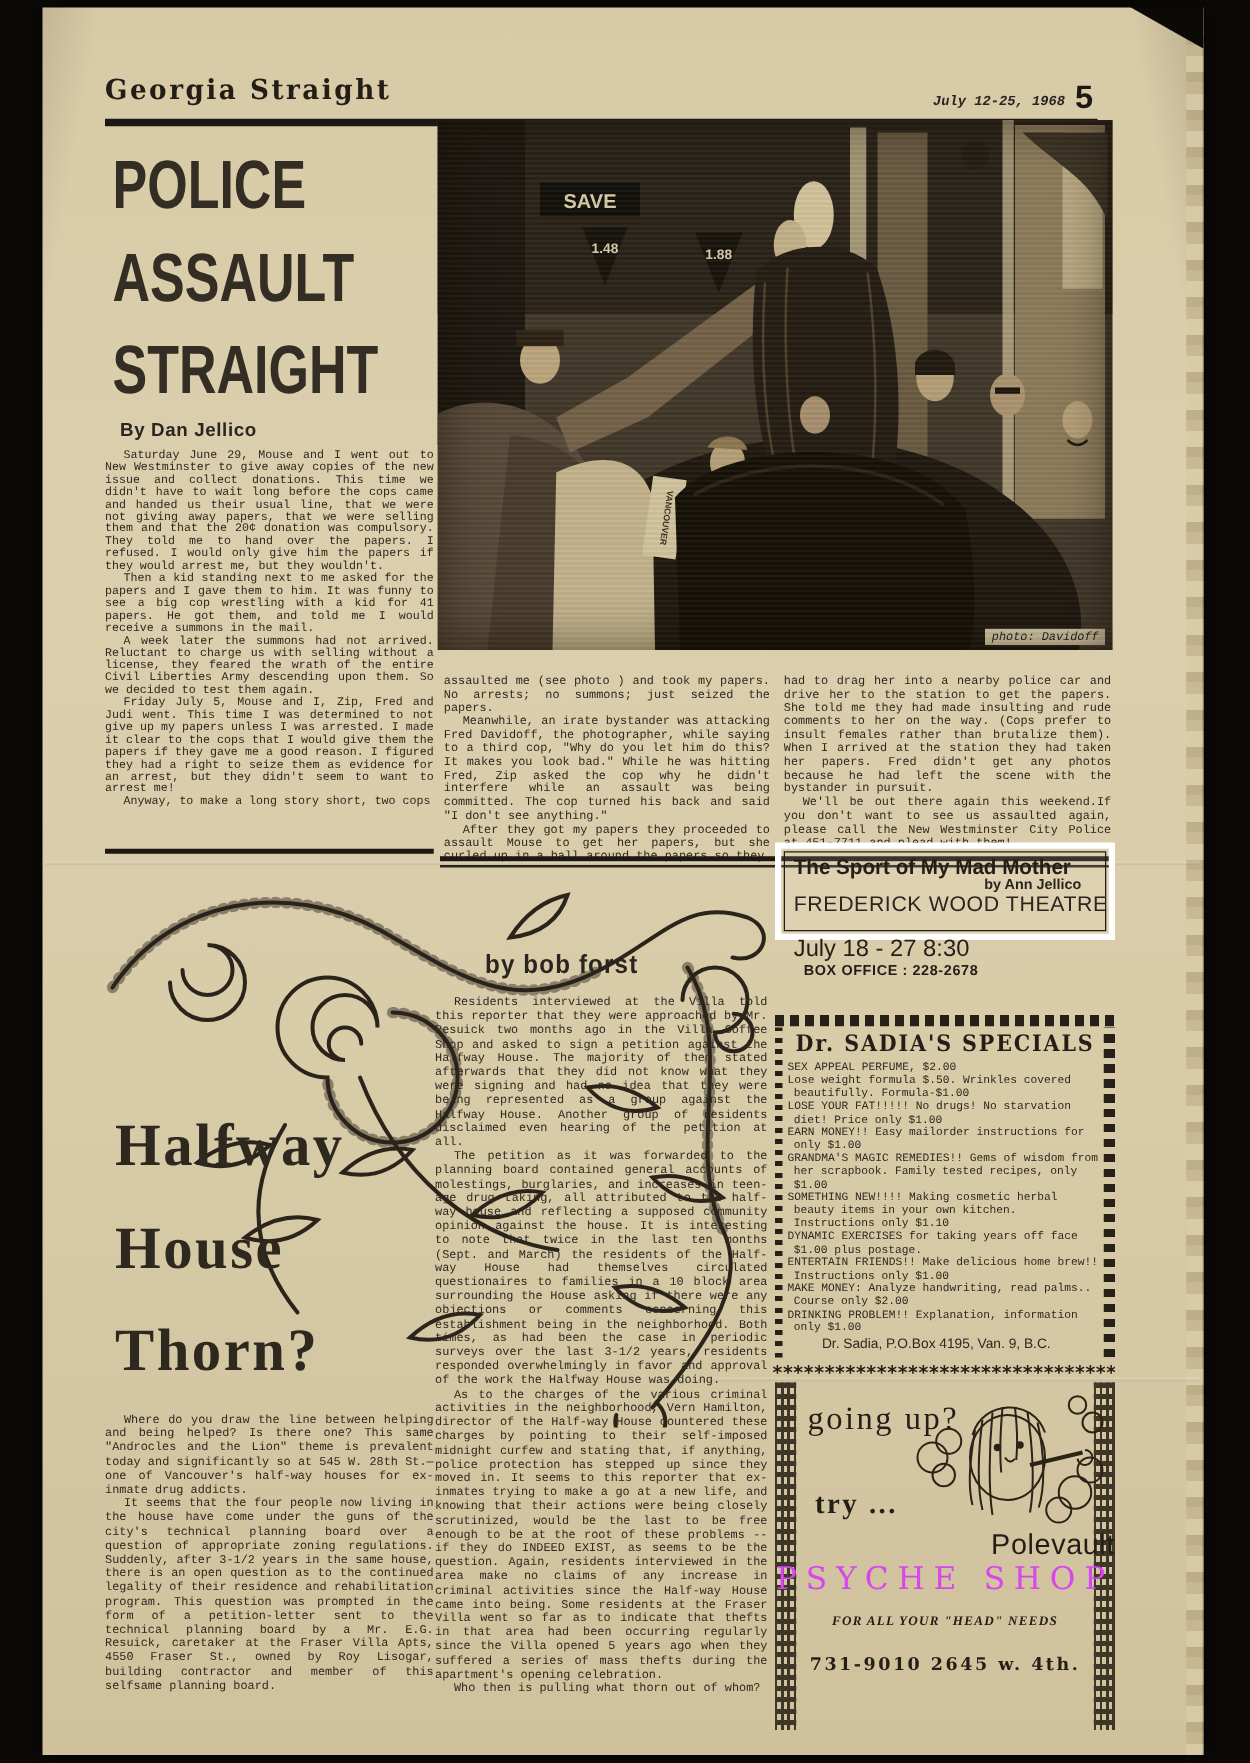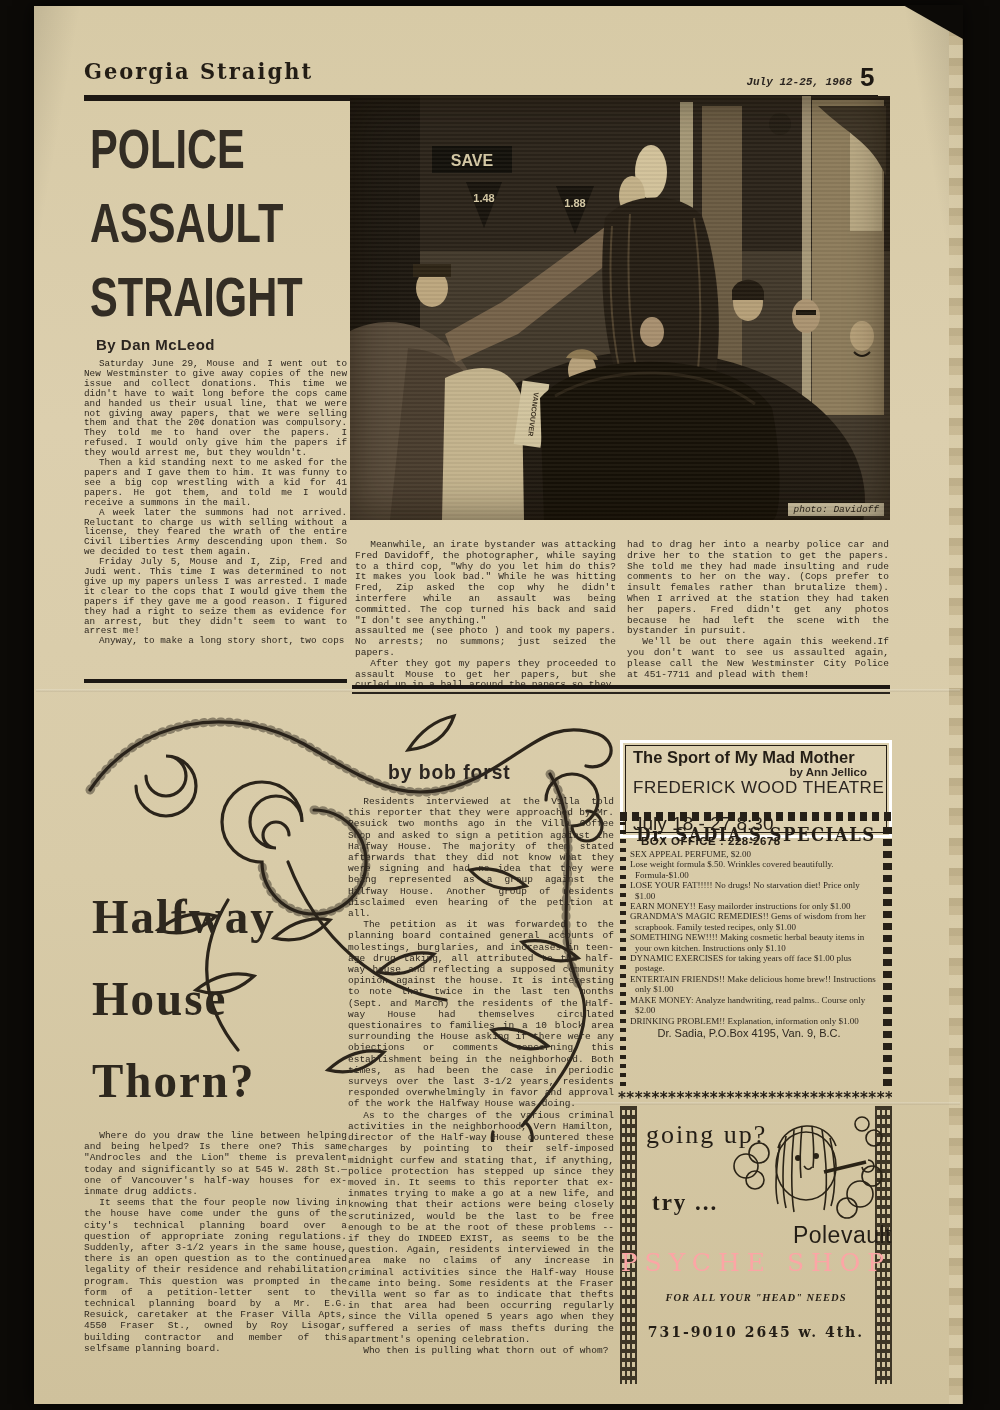--- a/index.html
+++ b/index.html
@@ -93,59 +93,59 @@
   }
   .bobforst{
     position:absolute;left:388px;top:760px;
     font-size:21px;font-weight:700;letter-spacing:1px;color:#2b2520;
     transform:scaleX(.92);transform-origin:left top;
   }
   .colb{position:absolute;left:348px;top:796px;width:266px;font-size:9.5px;line-height:11.2px;}
   .colh{position:absolute;left:84px;top:1130px;width:263px;font-size:9.5px;line-height:11.2px;}
   
   .ad-theatre{
-    position:absolute;left:620px;top:740px;width:272px;height:98px;
-    border:3px solid #ffffff;box-sizing:border-box;background:rgba(255,248,228,.12);
+    position:absolute;left:620px;top:674px;width:272px;height:78px;
+    border:5px solid #ffffff;box-sizing:border-box;background:rgba(255,248,228,.12);
   }
   .ad-theatre::before{content:"";position:absolute;inset:2px;border:1px solid #221c14;pointer-events:none;}
   .adt-inner{position:relative;padding:5px 10px 0 10px;}
   .adt-title{font-size:17px;font-weight:700;letter-spacing:0;color:#241e16;white-space:nowrap;transform:scaleX(.97);transform-origin:left;}
   .adt-author{font-size:11.5px;font-weight:700;text-align:right;margin:-2px 12px 0 0;color:#2b2520;}
   .adt-venue{font-size:17px;letter-spacing:.5px;margin-top:0px;color:#2b2520;white-space:nowrap;}
   .adt-dates{font-size:19px;margin-top:15px;color:#241e16;}
   .adt-box{font-size:11.5px;font-weight:700;letter-spacing:.5px;margin:0 0 0 8px;color:#241e16;}
   
   .ad-sadia{position:absolute;left:620px;top:812px;width:272px;height:290px;}
   .sadia-top{position:absolute;top:0;left:0;right:0;height:9px;background:repeating-linear-gradient(90deg,#262017 0 7px,rgba(0,0,0,0) 7px 12px);}
   .sadia-right{position:absolute;top:10px;bottom:16px;right:0;width:9px;background:repeating-linear-gradient(0deg,#262017 0 7px,rgba(0,0,0,0) 7px 12px);}
   .sadia-left{position:absolute;top:10px;bottom:16px;left:0;width:6px;background:repeating-linear-gradient(0deg,#262017 0 4px,rgba(0,0,0,0) 4px 9px);}
   .sadia-stars{position:absolute;bottom:-3px;left:-2px;right:0;overflow:hidden;white-space:nowrap;font:700 15px/14px "DejaVu Sans",sans-serif;color:#262017;letter-spacing:.5px;}
   .sadia-stars::after{content:"************************************";}
   .sadia-title{
     margin:13px 8px 5px 8px;text-align:center;
     font-family:"DejaVu Serif",serif;font-weight:700;font-size:16.5px;letter-spacing:1.5px;
     color:#241e16;transform:scaleY(1.1);
   }
-  .sadia-items{margin:0 12px 0 10px;font-family:Liberation Serif, serif;font-size:9px;line-height:10.4px;color:#2e2820;}
+  .sadia-items{margin:0 12px 0 10px;font-family:Liberation Mono, monospace;font-size:9px;line-height:10.4px;color:#2e2820;}
   .sadia-items div{text-indent:-5px;padding-left:5px;}
   .sadia-address{margin:1px 12px 0 10px;text-indent:2.5em;font-family:Liberation Sans, sans-serif;font-size:11px;color:#2e2820;}
   
   .ad-psyche{position:absolute;left:620px;top:1106px;width:272px;height:278px;}
   .lace{
     position:absolute;top:0;bottom:0;width:17px;opacity:.88;
     background:
       repeating-linear-gradient(180deg,#2a2316 0 4px,rgba(0,0,0,0) 4px 9px),
       repeating-linear-gradient(90deg,#2a2316 0 2px,rgba(0,0,0,0) 2px 5px);
   }
   .lace.left{left:0;} .lace.right{right:0;}
   .psy-going{position:absolute;left:26px;top:14px;font-family:"Liberation Serif",serif;font-size:26px;letter-spacing:2px;color:#241e16;}
   .psy-try{position:absolute;left:32px;top:84px;font-family:"Liberation Serif",serif;font-weight:700;font-size:23px;letter-spacing:2px;color:#241e16;}
   .psy-head{position:absolute;left:108px;top:2px;width:160px;height:125px;}
   .psy-pole{position:absolute;left:0;right:0;top:116px;text-align:right;font-size:23px;font-weight:400;letter-spacing:.5px;color:#241e16;}
-  .psy-shop{position:absolute;left:0;right:0;top:142px;text-align:center;font-family:"DejaVu Serif",serif;font-size:25px;letter-spacing:7px;color:#fca5a5;}
+  .psy-shop{position:absolute;left:0;right:0;top:142px;text-align:center;font-family:"DejaVu Serif",serif;font-size:25px;letter-spacing:7px;color:#d946ef;}
   .psy-tag{position:absolute;left:0;right:0;top:186px;text-align:center;font-family:"Liberation Serif",serif;font-style:italic;font-weight:700;font-size:10.5px;letter-spacing:1px;color:#241e16;}
   .psy-contact{position:absolute;left:0;right:0;top:218px;text-align:center;font-family:"DejaVu Serif",serif;font-weight:700;font-size:14px;letter-spacing:2px;color:#241e16;}
 </style>
 </head>
 <body>
 
 <div class="paper">
   <div class="paper-edge-right"></div>
   <div class="corner-notch"></div>
 </div>
@@ -157,21 +157,21 @@
 <div class="issue-date">July 12-25, 1968</div>
 <div class="page-number">5</div>
 <div class="rule-a"></div>
 <div class="rule-b"></div>
 
 <div class="headline">
   <div>POLICE</div>
   <div>ASSAULT</div>
   <div>STRAIGHT</div>
 </div>
-<div class="byline">By Dan McLeod</div>
+<div class="byline">By Dan Jellico</div>
 
 <div class="tw col1">
   <p>Saturday June 29, Mouse and I went out to New Westminster to give away copies of the new issue and collect donations.  This time we didn't have to wait long before the cops came and handed us their usual line, that we were not giving away papers, that we were selling them and that the 20¢ donation was compulsory. They told me to hand over the papers. I refused. I would only give him the papers if they would arrest me, but they wouldn't.</p>
   <p>Then a kid standing next to me asked for the papers and I gave them to him.  It was funny to see a big cop wrestling with a kid for 41 papers.  He got them, and told me I would receive a summons in the mail.</p>
   <p>A week later the summons had not arrived. Reluctant to charge us with selling without a license, they feared the wrath of the entire Civil Liberties Army descending upon them.  So we decided to test them again.</p>
   <p>Friday July 5, Mouse and I, Zip, Fred and Judi went.  This time I was determined to not give up my papers unless I was arrested. I made it clear to the cops that I would give them the papers if they gave me a good reason. I figured they had a right to seize them as evidence for an arrest, but they didn't seem to want to arrest me!</p>
   <p>Anyway, to make a long story short, two cops</p>
 </div>
 <div class="rule-col1"></div>
 
@@ -217,22 +217,22 @@
     <rect x="446" y="214" width="20" height="5" fill="#1c160e"></rect>
     <ellipse cx="512" cy="240" rx="12" ry="15" fill="#b6a079"></ellipse>
     <path d="M504 256 q 8 8 16 0" stroke="#201a11" stroke-width="2" fill="none"></path>
     <path d="M190 302 C 232 252, 382 252, 422 312 C 432 362, 432 424, 422 424 L 194 424 Z" fill="#161108"></path>
     <path d="M205 300 C 260 268, 352 268, 405 308" stroke="#3a3122" stroke-width="3" fill="none" opacity=".6"></path>
   </svg>
   <div class="photo-caption">photo: Davidoff</div>
 </div>
 
 <div class="tw col2">
+  <p style="text-indent:0">assaulted me  (see photo )  and took my papers. No arrests; no summons; just seized the papers.</p>
   <p>Meanwhile, an irate bystander was attacking Fred Davidoff, the photographer, while saying to a third cop, "Why do you let him do this? It makes you look bad." While he was hitting Fred, Zip asked the cop why he didn't interfere while an assault was being committed.  The cop turned his back and said "I don't see anything."</p>
-  <p style="text-indent:0">assaulted me  (see photo )  and took my papers. No arrests; no summons; just seized the papers.</p>
   <p>After they got my papers they proceeded to assault Mouse to get her papers, but she curled up in a ball around the papers so they</p>
 </div>
 <div class="tw col3">
   <p style="text-indent:0">had to drag her into a nearby police car and drive her to the station to get the papers. She told me they had made insulting and rude comments to her on the way. (Cops prefer to insult females rather than brutalize them).  When I arrived at the station they had taken her papers. Fred didn't get any photos because he had left the scene with the bystander in pursuit.</p>
   <p>We'll be out there again this weekend.If you don't want to see us assaulted again, please call the New Westminster City Police at 451-7711 and plead with them!</p>
 </div>
 <div class="rule-wide"></div>
 <div class="rule-wide2"></div>
 
 <svg class="vine" viewBox="0 0 548 452">

